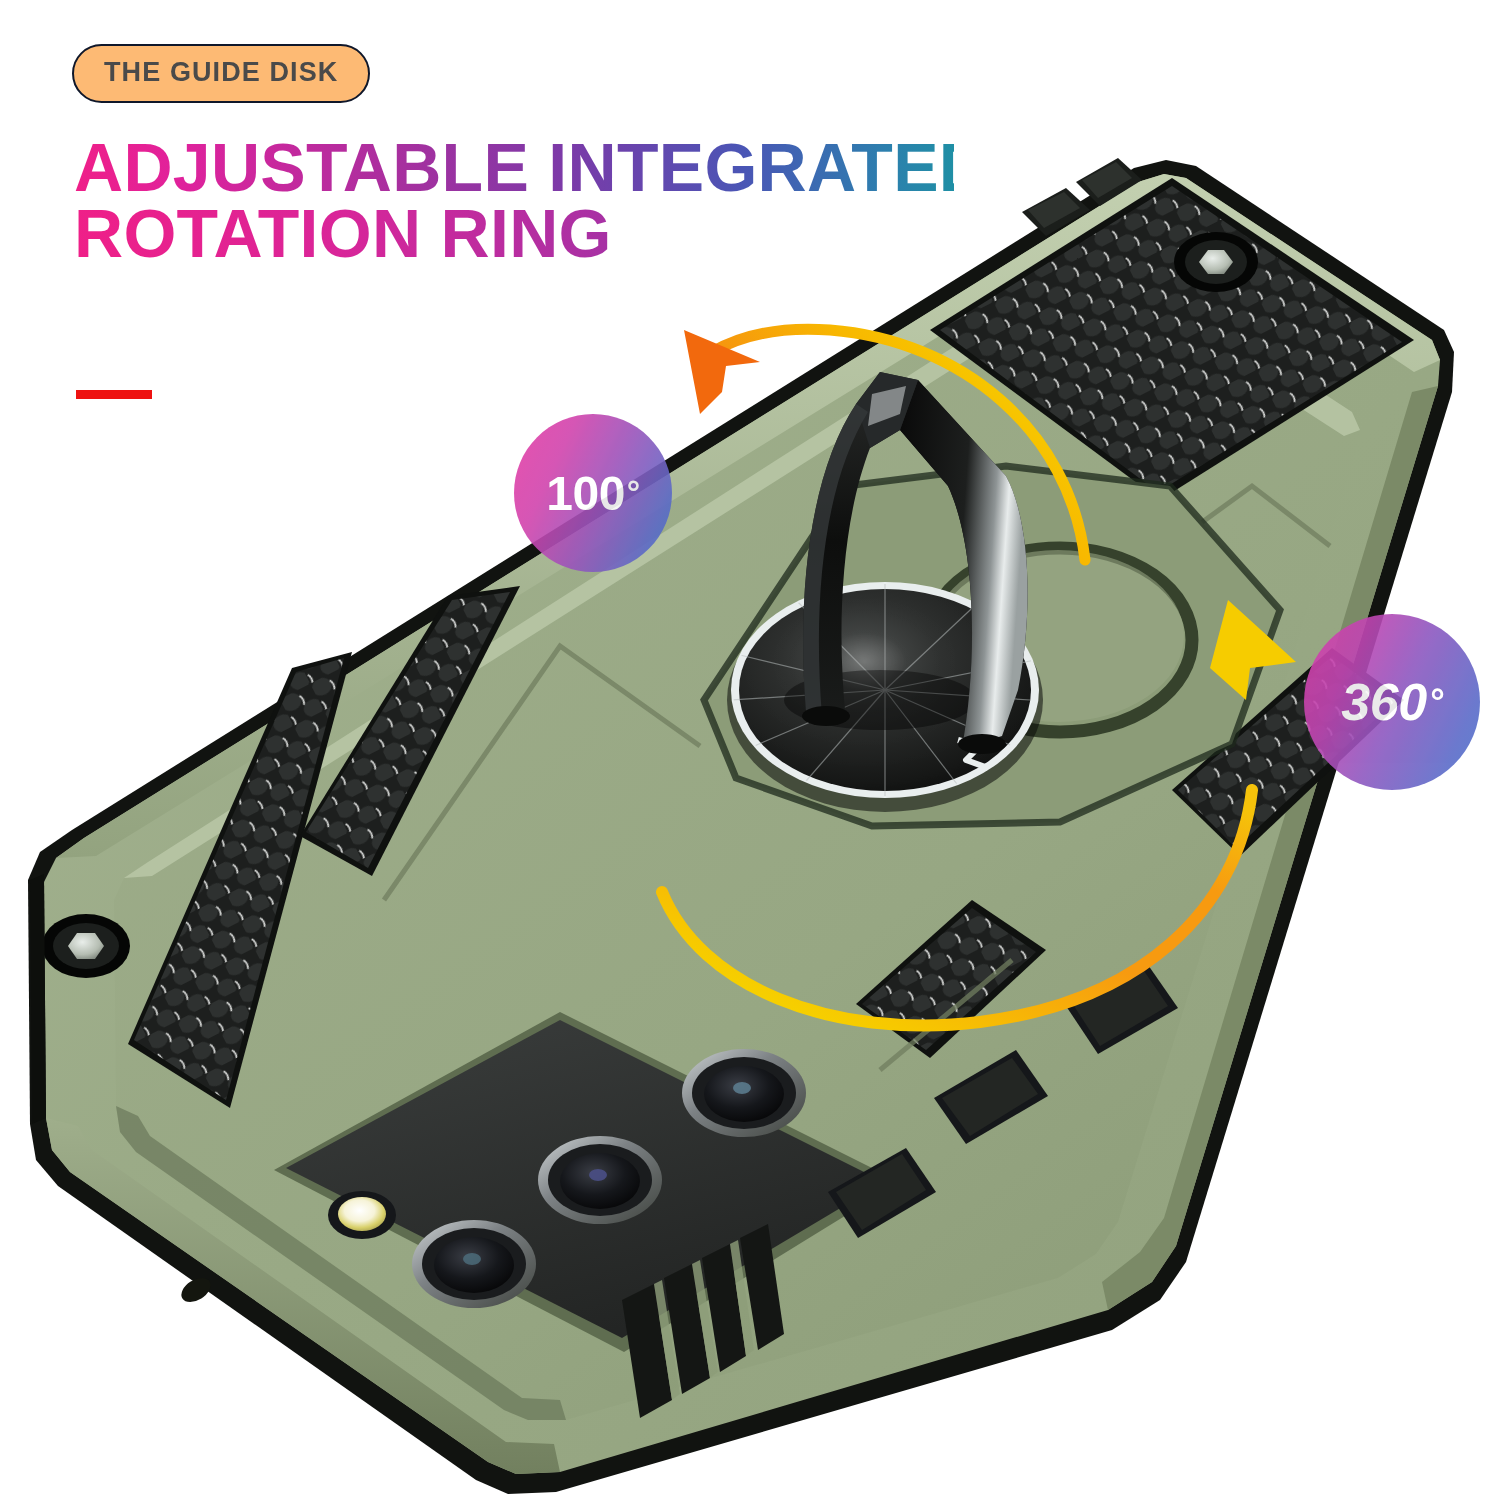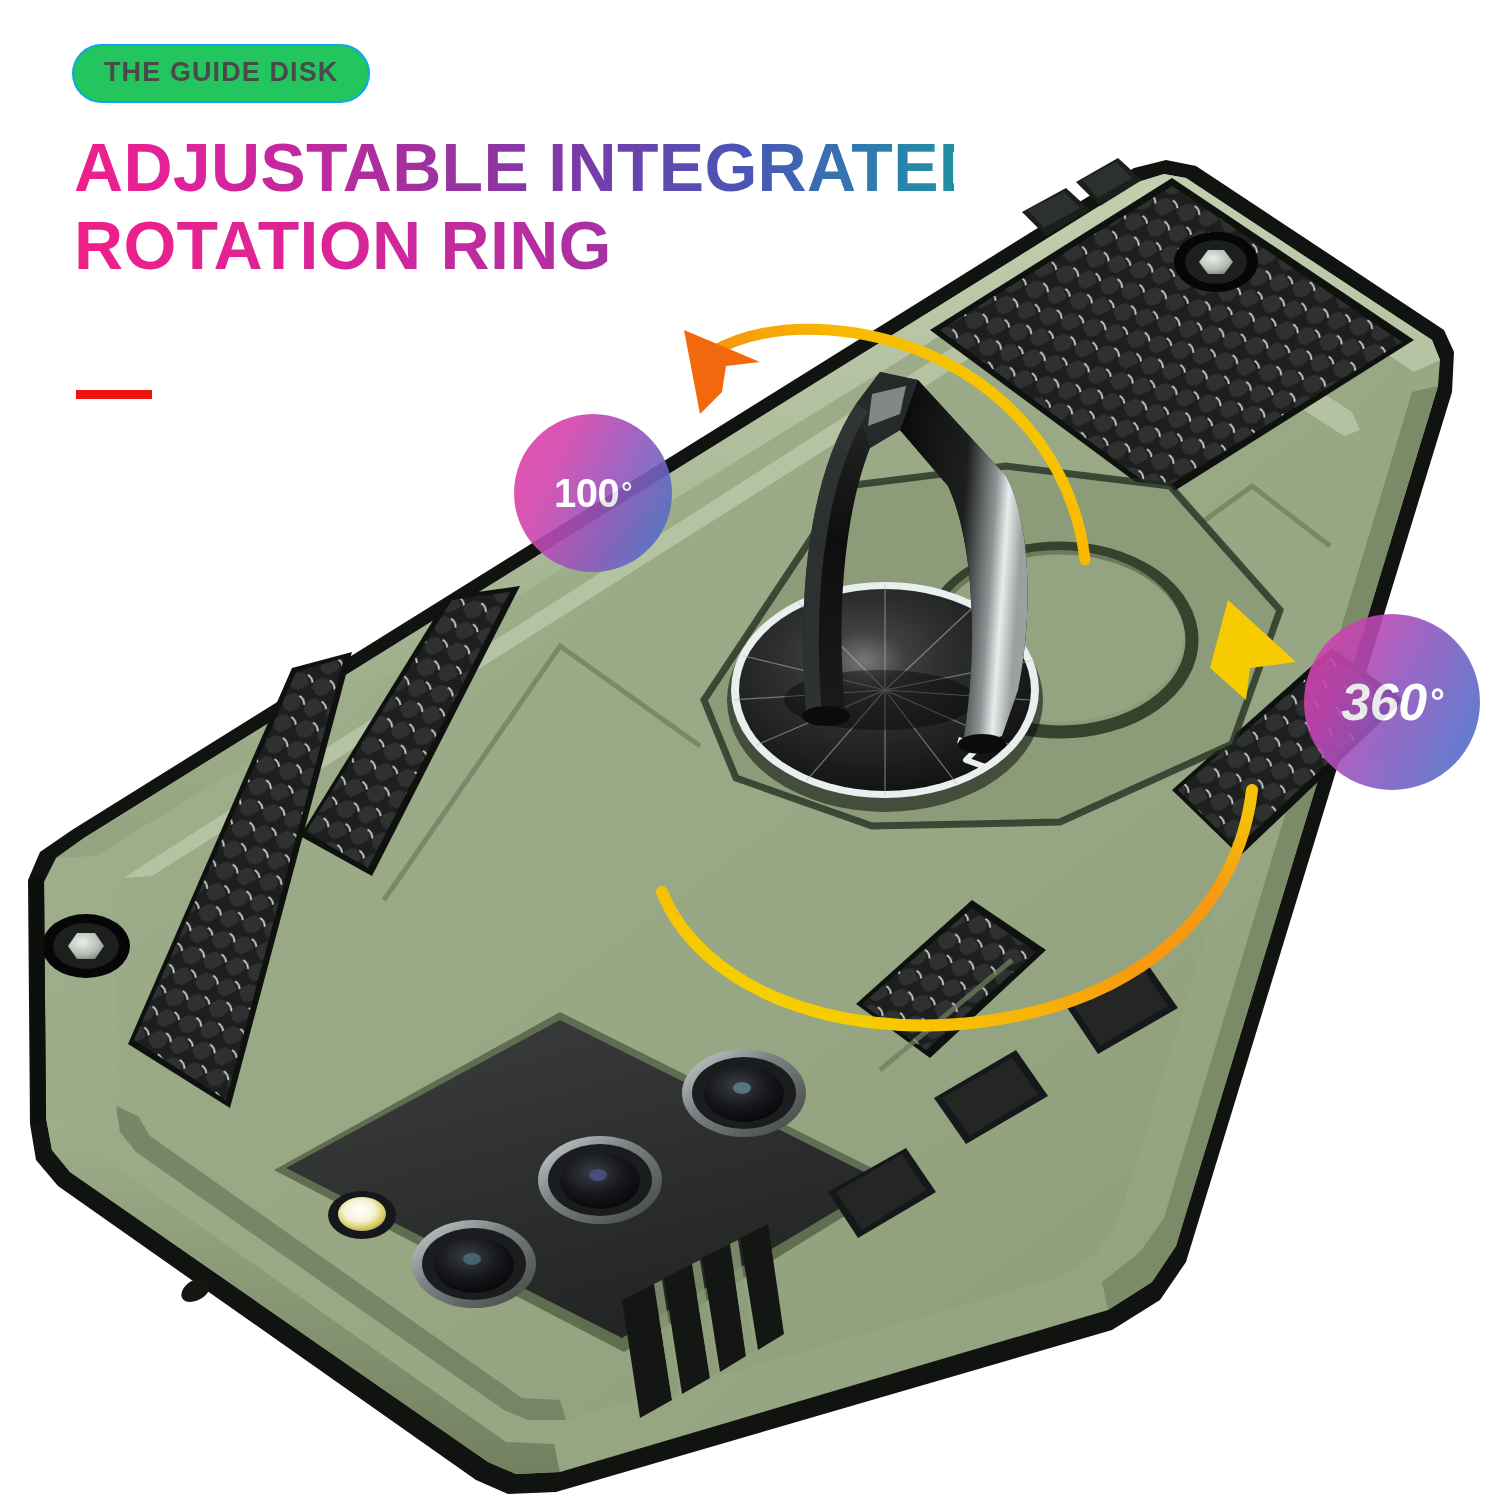--- a/index.html
+++ b/index.html
@@ -9,22 +9,22 @@
     width:1500px; height:1500px; position:relative; overflow:hidden;
     font-family:"Liberation Sans", sans-serif;
     background:#ffffff;
   }
   #stage { position:absolute; inset:0; }
 
   
   .eyebrow-pill{
     position:absolute; left:72px; top:44px;
     padding:13px 30px 15px 30px;
-    border:2px solid #0ea5e9; border-radius:40px;
-    background:#22c55e;
+    border:2px solid #0f172a; border-radius:40px;
+    background:#fdba74;
   }
   .eyebrow-pill span{
     font-size:27px; font-weight:bold; letter-spacing:1.1px;
     color:#4a4a4a; line-height:1; white-space:nowrap;
     display:block;
   }
   .headline{
     position:absolute; left:74px; top:134px; width:880px;
   }
   .headline .line{
@@ -34,37 +34,36 @@
     color:transparent; -webkit-text-fill-color:transparent;
   }
   .headline .l1{
     background-image:linear-gradient(90deg,#ef1f88 0%,#e0229c 12%,#a5309f 38%,#7b3aa8 56%,#4a55b5 76%,#2d7fae 92%,#1f8fa5 100%);
   }
   .headline .l2{
     background-image:linear-gradient(90deg,#ef1f88 0%,#e32395 22%,#b02aa0 45%,#8234a8 68%,#5b46b0 100%);
   }
   .headline .l3{
     background-image:linear-gradient(90deg,#ef1f88 0%,#d92599 30%,#a831a4 60%,#7b3aac 100%);
-    margin-top:12px;
   }
   .red-rule{
     position:absolute; left:76px; top:390px;
     width:76px; height:9px; background:#ee1211;
   }
 
   
   .badge{
     position:absolute; border-radius:50%;
     display:flex; align-items:center; justify-content:center;
     color:#fff; font-weight:bold; letter-spacing:-0.5px;
     text-shadow:0 0 1px rgba(0,0,0,.10);
     opacity:.90;
   }
   #badge-100{
-    left:514px; top:414px; width:158px; height:158px; font-size:40px;
+    left:514px; top:414px; width:158px; height:158px; font-size:48px;
     background:linear-gradient(115deg,#e73fa5 0%,#d144ad 28%,#9b54bb 55%,#5a6bc6 85%,#4a74cb 100%);
   }
   #badge-360{
     left:1304px; top:614px; width:176px; height:176px; font-size:52px;
     background:linear-gradient(115deg,#d93fa8 0%,#c146b2 26%,#8e58c0 52%,#5a6cc9 84%,#4d72cc 100%);
     font-style:italic;
   }
   .badge .deg{ font-size:.70em; vertical-align:super; line-height:1; margin-left:2px;}
 
   

